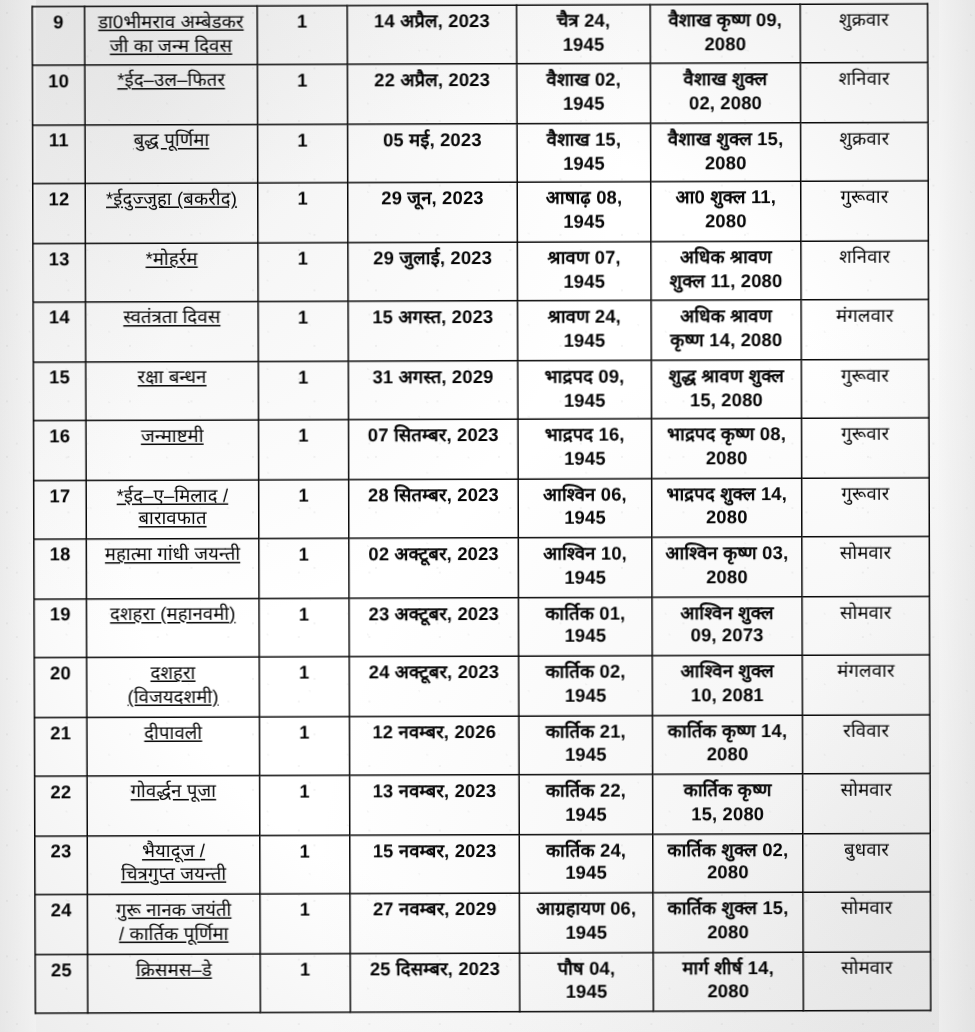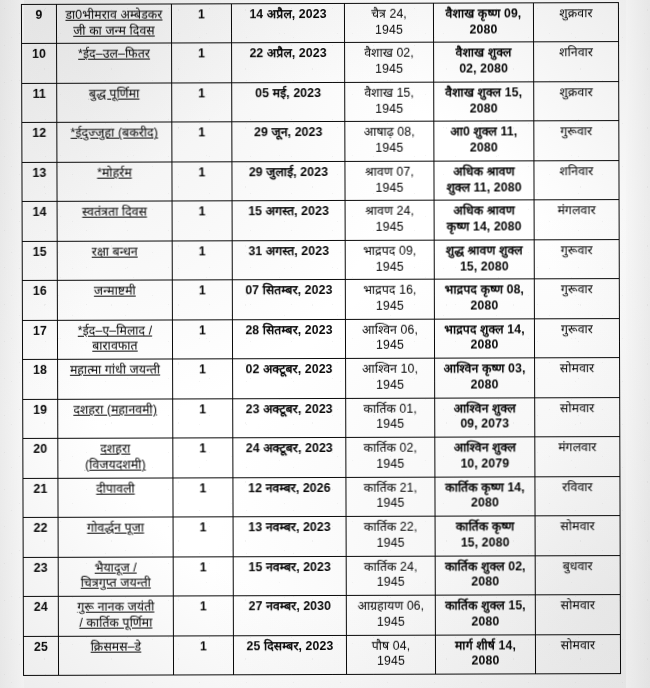--- a/index.html
+++ b/index.html
@@ -82,21 +82,21 @@
     padding-top: 5px;
     letter-spacing: .4px;
   }
   td.days {
     font-size: 12.6px;
     font-weight: 700;
     padding-top: 5px;
   }
   td.name     { font-size: 12.6px; text-decoration: underline; }
   td.greg     { font-size: 12.2px; padding-top: 5px; font-weight: bold; }
-  td.saka     { font-size: 12.2px; }
+  td.saka     { font-size: 12.2px; font-weight: bold; }
   td.vikram   { font-size: 12.2px; font-weight: bold; }
   td.day      { font-size: 12.8px; padding-top: 4px; font-family: Liberation Serif, serif; }
 
   
   .line2 { display: block; }
 
   
   #holiday-table-wrap {
     filter: blur(.18px) contrast(1.06);
   }
@@ -197,21 +197,21 @@
               <td class="days"><span>1</span></td>
               <td class="greg"><span>15 अगस्त, 2023</span></td>
               <td class="saka"><span>श्रावण 24,</span><span class="line2">1945</span></td>
               <td class="vikram"><span>अधिक श्रावण</span><span class="line2">कृष्ण 14, 2080</span></td>
               <td class="day"><span>मंगलवार</span></td>
             </tr>
             <tr>
               <td class="sno"><span>15</span></td>
               <td class="name"><span>रक्षा बन्धन</span></td>
               <td class="days"><span>1</span></td>
-              <td class="greg"><span>31 अगस्त, 2023</span></td>
+              <td class="greg"><span>31 अगस्त, 2029</span></td>
               <td class="saka"><span>भाद्रपद 09,</span><span class="line2">1945</span></td>
               <td class="vikram"><span>शुद्ध श्रावण शुक्ल</span><span class="line2">15, 2080</span></td>
               <td class="day"><span>गुरूवार</span></td>
             </tr>
             <tr>
               <td class="sno"><span>16</span></td>
               <td class="name"><span>जन्माष्टमी</span></td>
               <td class="days"><span>1</span></td>
               <td class="greg"><span>07 सितम्बर, 2023</span></td>
               <td class="saka"><span>भाद्रपद 16,</span><span class="line2">1945</span></td>
@@ -244,21 +244,21 @@
               <td class="saka"><span>कार्तिक 01,</span><span class="line2">1945</span></td>
               <td class="vikram"><span>आश्विन शुक्ल</span><span class="line2">09, 2073</span></td>
               <td class="day"><span>सोमवार</span></td>
             </tr>
             <tr>
               <td class="sno"><span>20</span></td>
               <td class="name"><span>दशहरा</span><span class="line2">(विजयदशमी)</span></td>
               <td class="days"><span>1</span></td>
               <td class="greg"><span>24 अक्टूबर, 2023</span></td>
               <td class="saka"><span>कार्तिक 02,</span><span class="line2">1945</span></td>
-              <td class="vikram"><span>आश्विन शुक्ल</span><span class="line2">10, 2079</span></td>
+              <td class="vikram"><span>आश्विन शुक्ल</span><span class="line2">10, 2081</span></td>
               <td class="day"><span>मंगलवार</span></td>
             </tr>
             <tr>
               <td class="sno"><span>21</span></td>
               <td class="name"><span>दीपावली</span></td>
               <td class="days"><span>1</span></td>
               <td class="greg"><span>12 नवम्बर, 2026</span></td>
               <td class="saka"><span>कार्तिक 21,</span><span class="line2">1945</span></td>
               <td class="vikram"><span>कार्तिक कृष्ण 14,</span><span class="line2">2080</span></td>
               <td class="day"><span>रविवार</span></td>
@@ -278,21 +278,21 @@
               <td class="days"><span>1</span></td>
               <td class="greg"><span>15 नवम्बर, 2023</span></td>
               <td class="saka"><span>कार्तिक 24,</span><span class="line2">1945</span></td>
               <td class="vikram"><span>कार्तिक शुक्ल 02,</span><span class="line2">2080</span></td>
               <td class="day"><span>बुधवार</span></td>
             </tr>
             <tr>
               <td class="sno"><span>24</span></td>
               <td class="name"><span>गुरू नानक जयंती</span><span class="line2">/ कार्तिक पूर्णिमा</span></td>
               <td class="days"><span>1</span></td>
-              <td class="greg"><span>27 नवम्बर, 2030</span></td>
+              <td class="greg"><span>27 नवम्बर, 2029</span></td>
               <td class="saka"><span>आग्रहायण 06,</span><span class="line2">1945</span></td>
               <td class="vikram"><span>कार्तिक शुक्ल 15,</span><span class="line2">2080</span></td>
               <td class="day"><span>सोमवार</span></td>
             </tr>
             <tr>
               <td class="sno"><span>25</span></td>
               <td class="name"><span>क्रिसमस–डे</span></td>
               <td class="days"><span>1</span></td>
               <td class="greg"><span>25 दिसम्बर, 2023</span></td>
               <td class="saka"><span>पौष 04,</span><span class="line2">1945</span></td>

